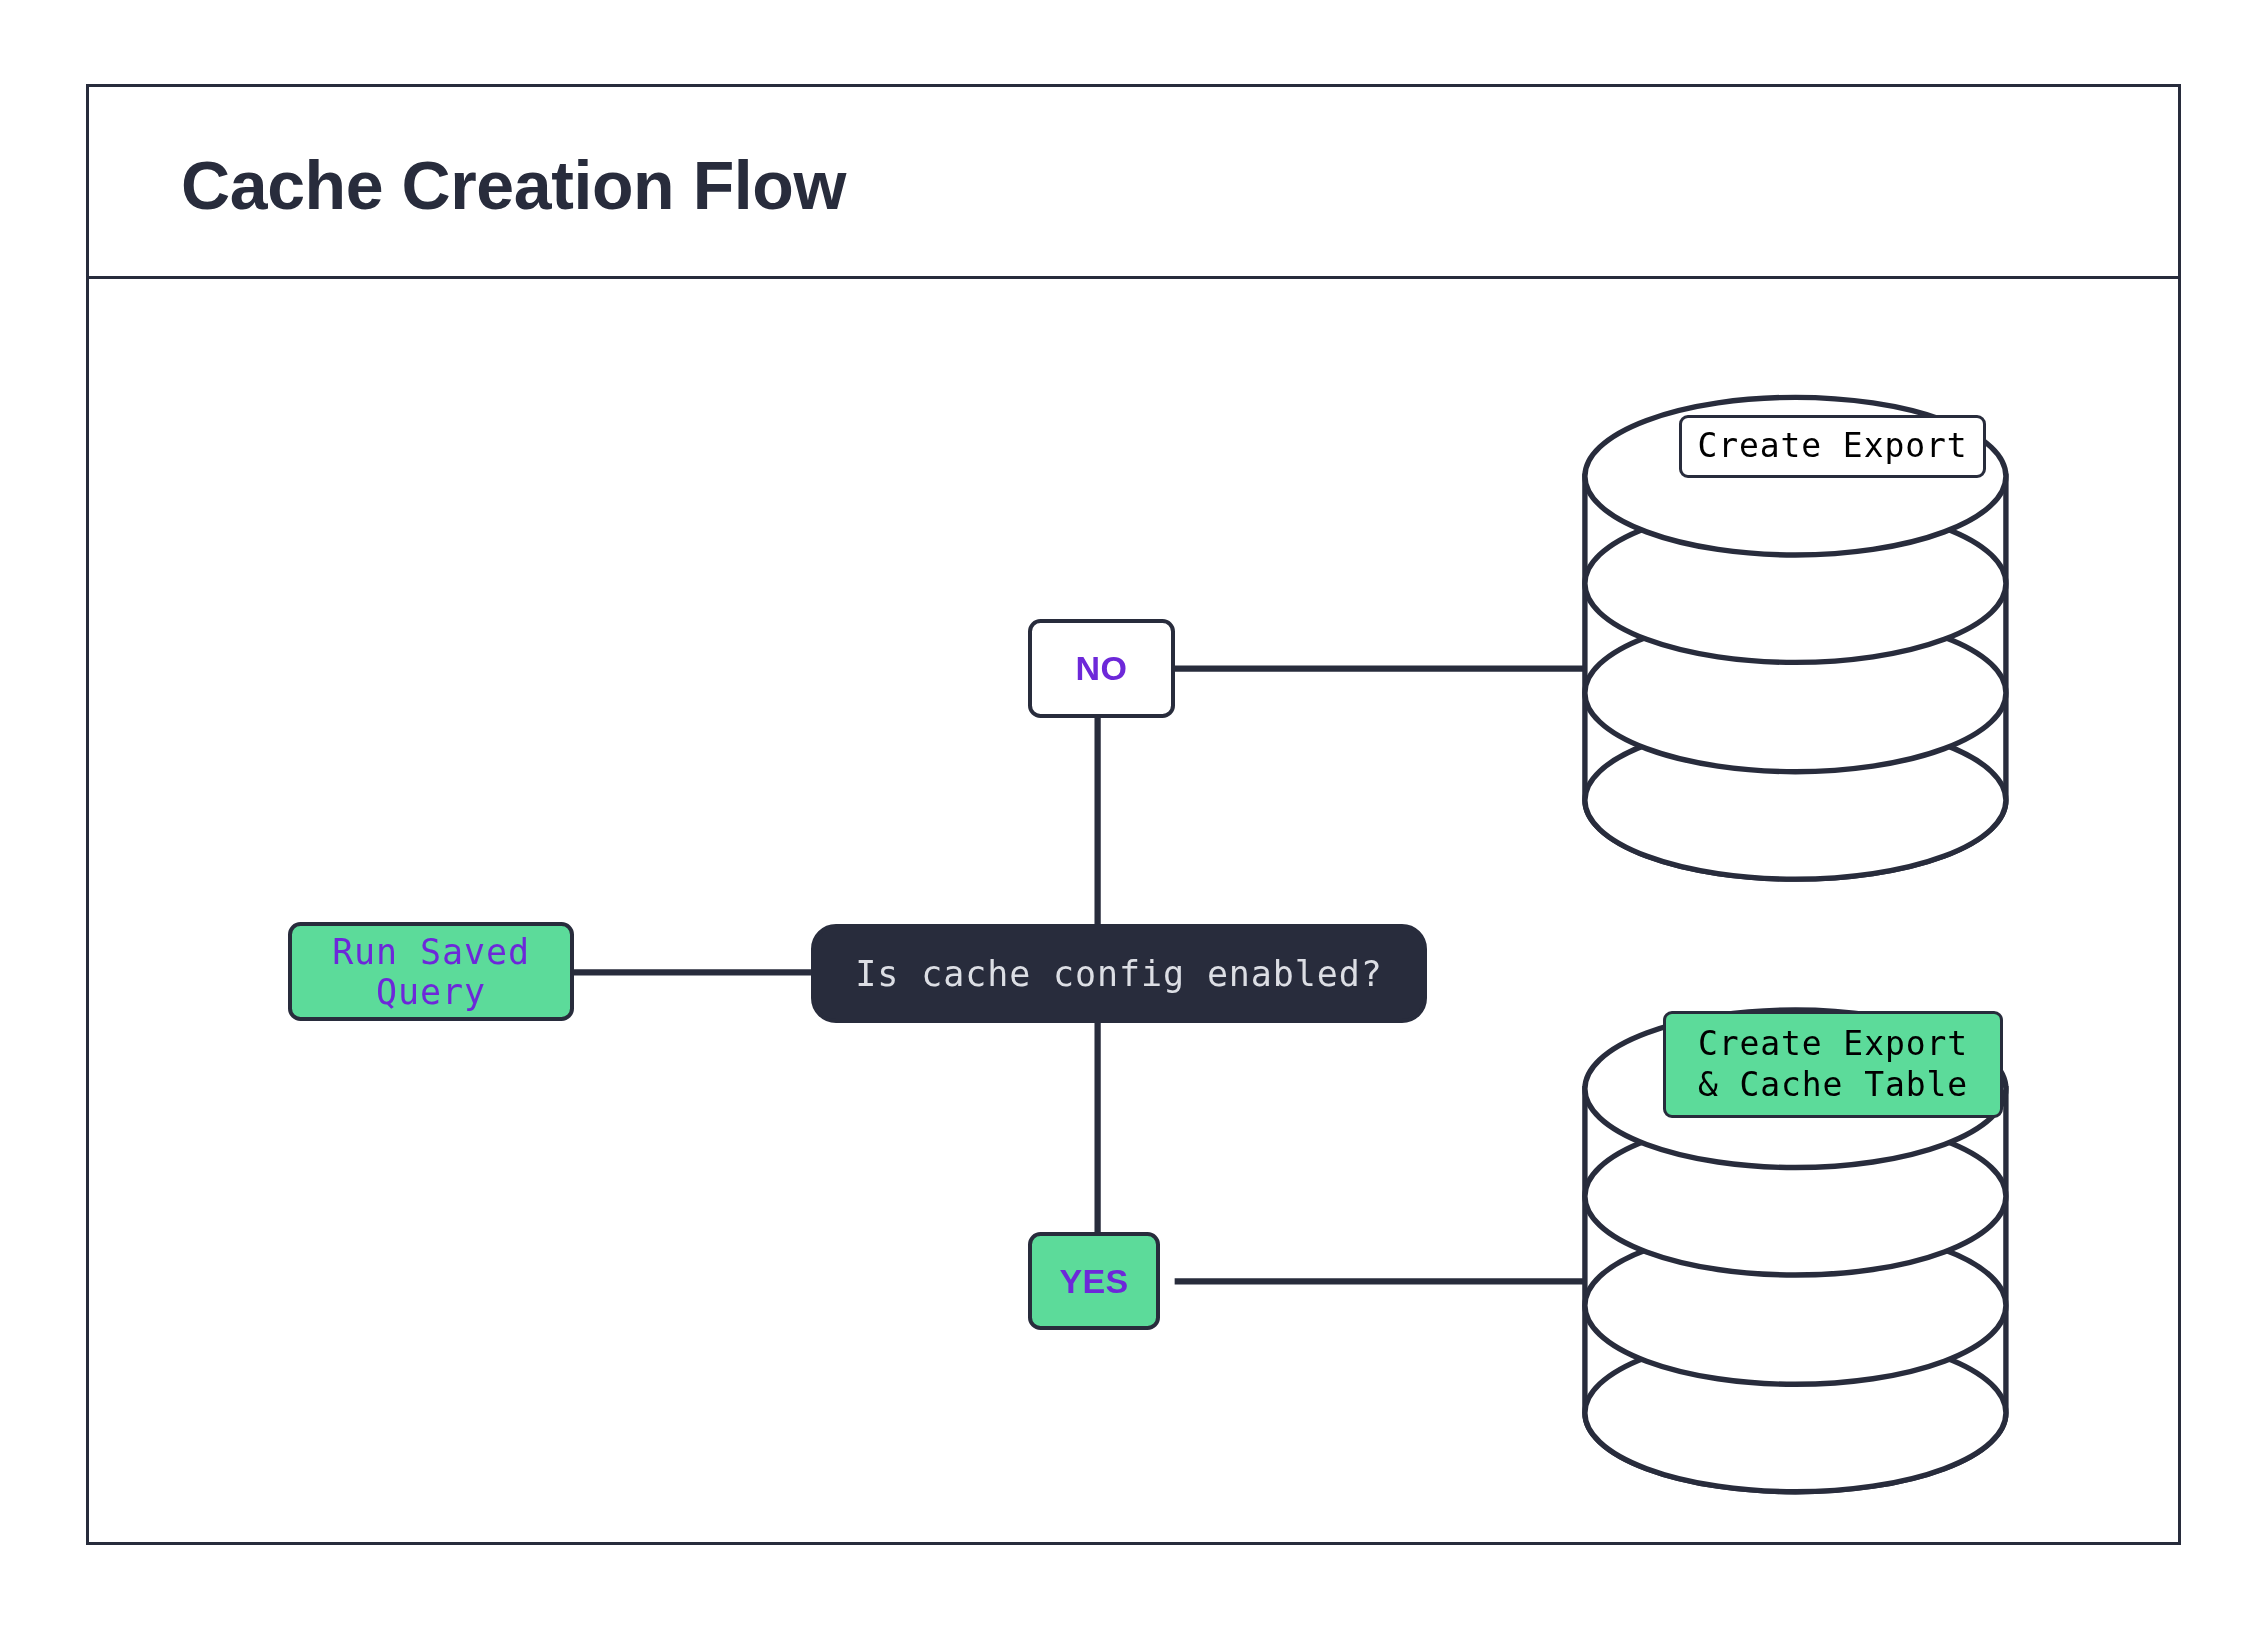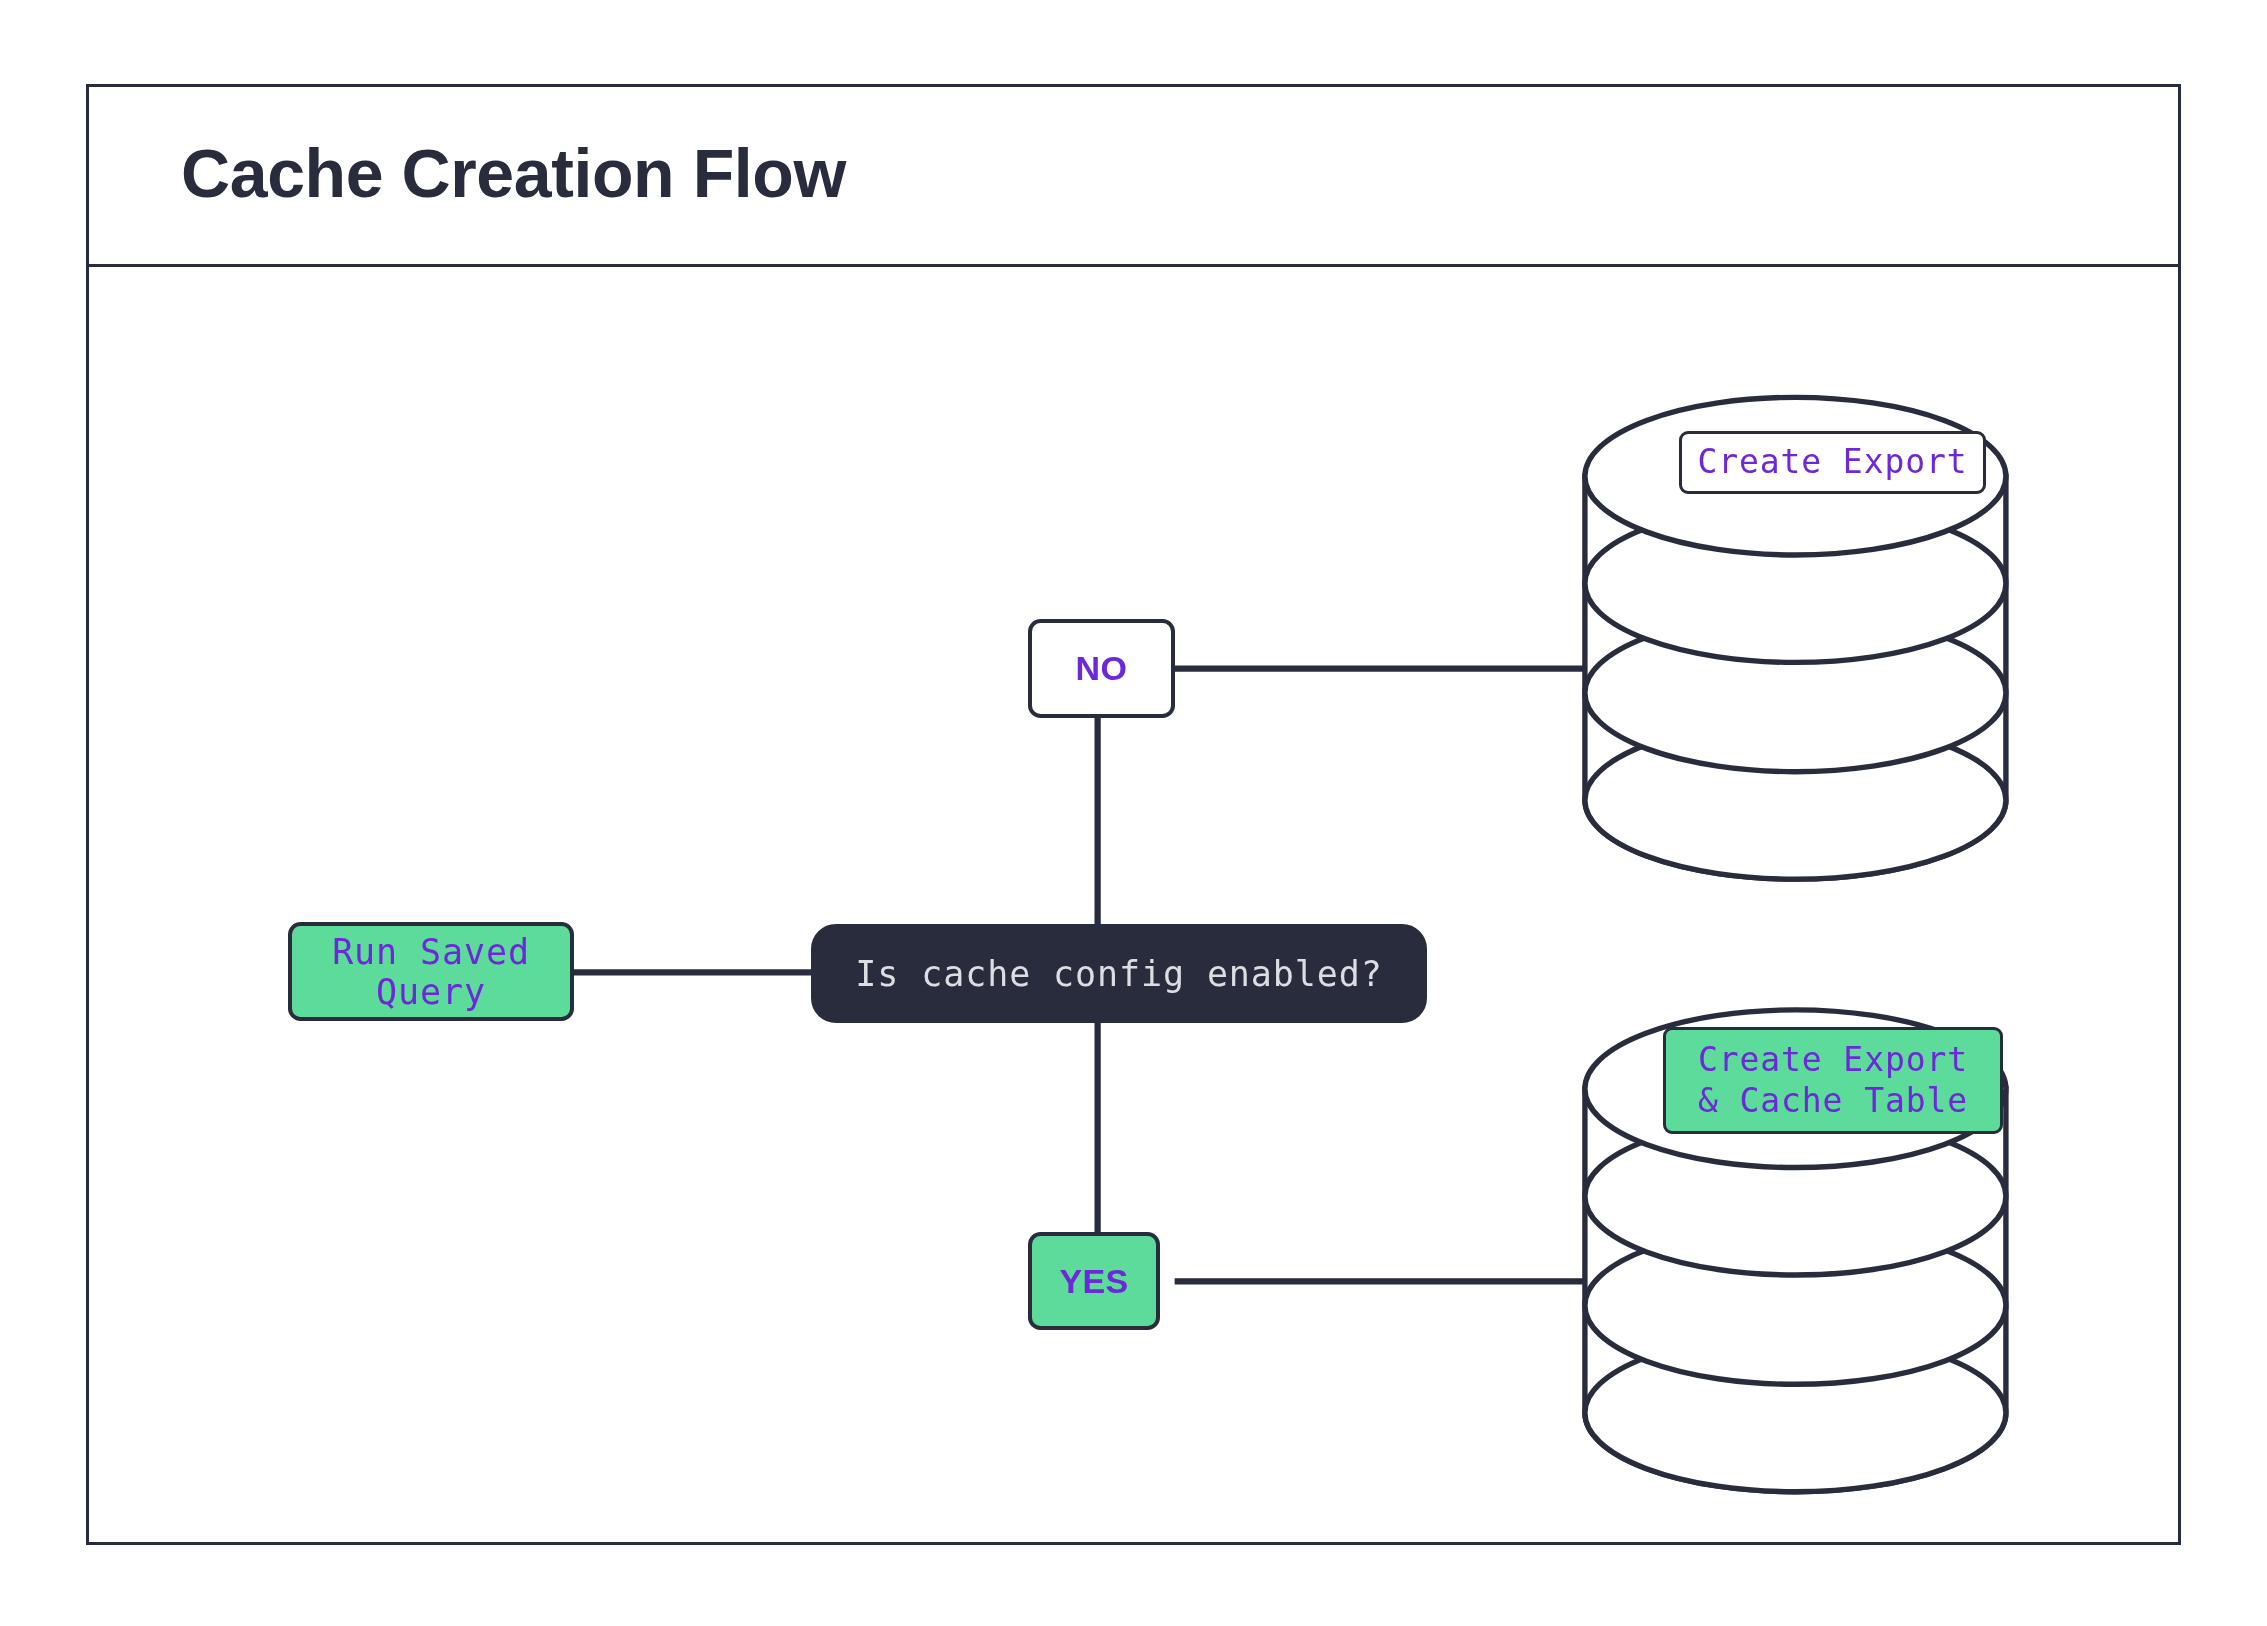--- a/index.html
+++ b/index.html
@@ -23,21 +23,21 @@
     width: 2095px;
     height: 1461px;
     box-sizing: border-box;
     border: 3.6px solid #282C3C;
     background: #ffffff;
   }
 
   #title-bar {
     position: absolute;
     left: 0;
-    top: 4px;
+    top: 16px;
     right: 0;
     height: 176px;
     box-sizing: border-box;
     border-bottom: 3.6px solid #282C3C;
   }
 
   #page-title {
     position: absolute;
     left: 92px;
     top: 43px;
@@ -133,24 +133,23 @@
     box-sizing: border-box;
     border: 3.6px solid #282C3C;
     border-radius: 9px;
     display: flex;
     flex-direction: column;
     align-items: center;
     justify-content: center;
     font-family: "DejaVu Sans Mono", monospace;
     font-size: 33px;
     letter-spacing: 0.9px;
-    color: #6d28d9;
+    color: #000000;
     line-height: 1.22;
     z-index: 6;
-    margin-top: 16px;
   }
 
   #db-label-top {
     background: #ffffff;
     left: 1590px;
     top: 152px;
     width: 307px;
     height: 63px;
   }
 

